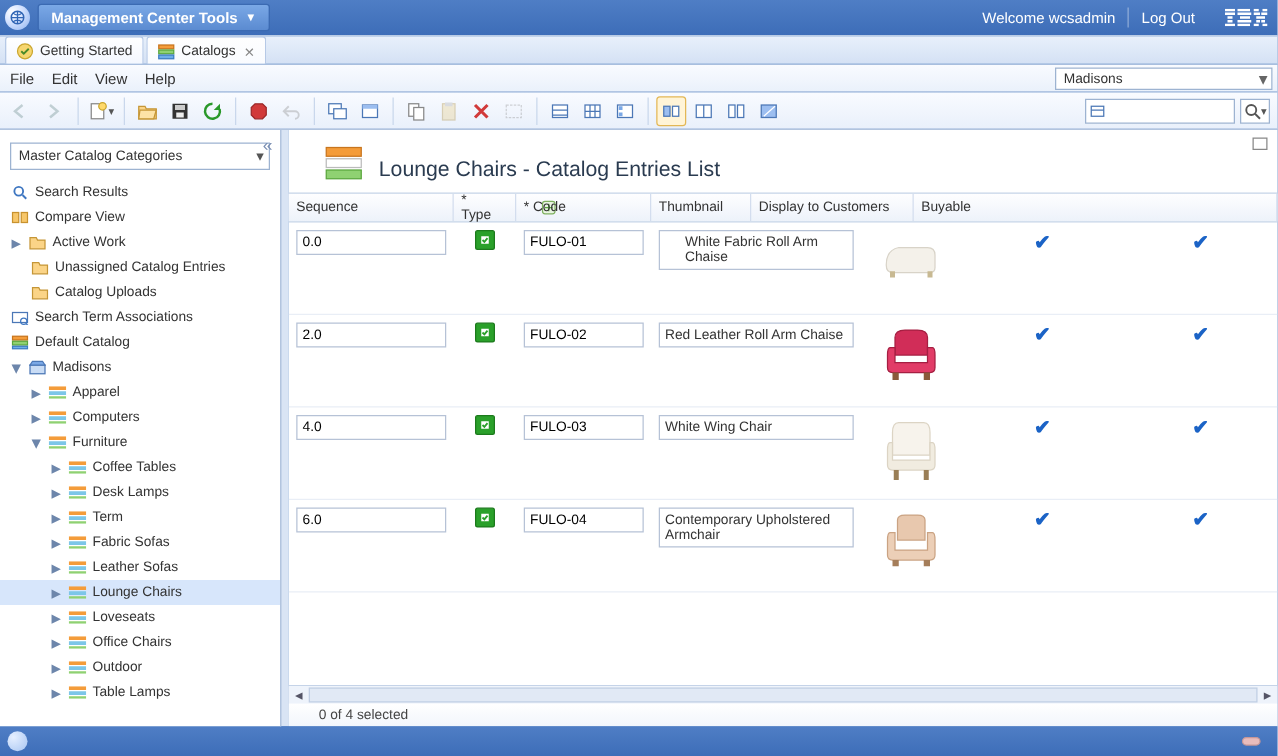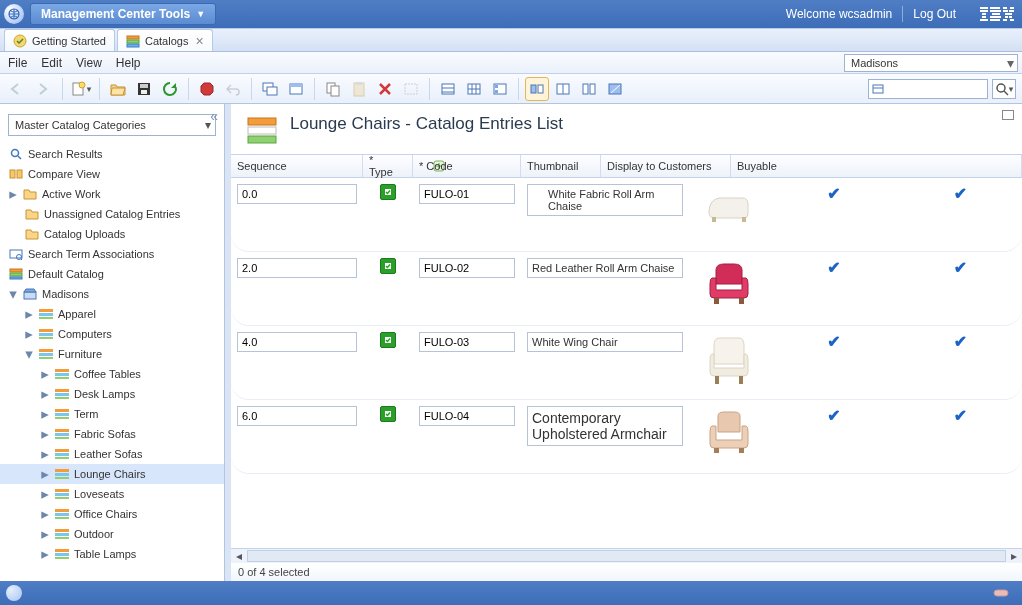--- a/index.html
+++ b/index.html
@@ -48,51 +48,51 @@
   .ind { display: inline-block; width: 12px; }
   .twisty { width: 10px; height: 10px; display: inline-flex; align-items: center; justify-content: center; color: #6d86ab; font-size: 15px; cursor:pointer; }
   .ico { width: 16px; height: 14px; display: inline-flex; align-items: center; justify-content: center; }
   .cat-ico svg, .folder-ico svg { display:block; }
 
   
   .splitter { width: 6px; background: #d9e4f4; cursor: col-resize; }
 
   
   .right-pane { flex: 1; background: #fff; display: flex; flex-direction: column; min-width: 0; }
-  .rp-header { display: flex; align-items: flex-start; gap: 12px; padding: 10px 14px 8px 15px; position: relative; }
+  .rp-header { display: flex; align-items: flex-end; gap: 12px; padding: 10px 14px 8px 28px; position: relative; }
   .rp-header .titleicon { width: 32px; height: 32px; }
   .rp-header .title { font-size: 17px; color: #2a3b50; }
   .rp-header .maxicon { position: absolute; top: 6px; right: 8px; width: 12px; height: 10px; border: 1px solid #888; }
 
   .grid-wrap { flex: 1; display: flex; flex-direction: column; min-height: 0; }
   .grid-head { display: flex; height: 24px; background: linear-gradient(to bottom,#fefeff,#edf2fa); border-top: 1px solid #c5d3e8; border-bottom: 1px solid #c5d3e8; }
   .col { border-right: 1px solid #d3ddee; display: flex; align-items: center; padding: 0 6px; font-size: 11px; color: #333; }
   .c-seq { width: 132px; }
   .c-type { width: 50px; gap: 40px; }
   .c-code { width: 108px; }
   .c-name { width: 168px; }
   .c-thumb { width: 80px; }
   .c-disp { width: 130px; }
   .c-buy  { flex: 1; min-width: 50px; }
   .type-filter { width:14px; height:14px; margin-left:auto; display:inline-flex;align-items:center;justify-content:center;}
 
   .grid-body { flex: 1; overflow-y: auto; overflow-x: auto; }
-  .grow { display: flex; border-bottom: 1px solid #e9eef6; min-height: 74px; align-items: flex-start; padding-top: 6px; border-radius: 18px; }
+  .grow { display: flex; border-bottom: 1px solid #e9eef6; min-height: 74px; align-items: flex-start; padding-top: 6px; }
   .cell { padding: 0 6px; font-size: 11px; }
   .cell input[type=text] { width: 100%; height: 20px; border: 1px solid #b6c2d6; padding: 0 4px; font-size: 11px; font-family: inherit; }
   .cell.center { display:flex; justify-content:center; align-items:flex-start; }
   .typeicon { width:16px; height:16px; background:#2aa02a; border:1px solid #1c7a1c; border-radius:2px; display:flex; align-items:center; justify-content:center;}
   .chk { color:#1b63c6; font-size:16px; font-weight:bold; }
   .thumb-block { width:50px; height:50px; margin:0 auto; }
 
   .grid-foot { border-top:1px solid #c5d3e8; }
   .hscroll { height: 14px; background:#eef3fb; display:flex; align-items:center; }
   .harr { width:16px; height:14px; display:flex; align-items:center; justify-content:center; color:#556;}
   .htrack { flex:1; background:#e1e9f5; height:12px; border:1px solid #c1cfe4; position:relative;}
-  .status-row { height: 18px; display:flex; align-items:center; padding:0 7px; font-size:11px; color:#444; background:linear-gradient(to bottom,#fff,#f2f6fc);text-align:center;}
+  .status-row { height: 18px; display:flex; align-items:center; padding:0 24px; font-size:11px; color:#444; background:linear-gradient(to bottom,#fff,#f2f6fc);text-align:center;}
 
   
   .app-status { height: 24px; background: linear-gradient(to bottom,#4f7ec5,#3d6db8); display:flex; align-items:center; padding:0 6px; }
   .app-status .circle { width:16px; height:16px; border-radius:50%; background: radial-gradient(circle at 30% 30%, #e5efff, #a7c5f2);}
   .app-status .exp { margin-left:auto; width:30px; height:12px;}
 
   .dis { opacity: .35; }
 </style>
 </head>
 <body>
@@ -717,21 +717,21 @@
             <div class="cell c-type center">
               <span class="typeicon">
                 <svg width="10" height="10">
                   <path d="M2 2h6v6H2z" fill="#fff"></path>
                   <path d="M3 5l1.5 1.5L7 3.5" stroke="#2aa02a" fill="none" stroke-width="1.5"></path>
                 </svg>
               </span>
             </div>
             <div class="cell c-code"><input type="text" value="FULO-04" style=""></div>
             <div class="cell c-name">
-              <div style="border: 1px solid rgb(182, 194, 214); padding: 3px 4px; font-size: 14px; min-height: 20px; background: rgb(255, 255, 255);">Contemporary Upholstered Armchair</div>
+              <div style="border: 1px solid rgb(182, 194, 214); padding: 3px 4px; font-size: 11px; min-height: 20px; background: rgb(255, 255, 255);">Contemporary Upholstered Armchair</div>
             </div>
             <div class="cell c-thumb center">
               <div class="thumb-block"><svg width="50" height="50" viewBox="0 0 50 50">
                   <path d="M14 10 Q14 6 20 6 L30 6 Q36 6 36 10 L36 26 L14 26Z" fill="#e8c8ae" stroke="#caa383"></path>
                   <path d="M8 20 Q6 20 6 26 L6 38 Q6 42 10 42 L40 42 Q44 42 44 38 L44 26 Q44 20 42 20 L38 20 L38 34 L12 34 L12 20Z" fill="#eccfb7" stroke="#caa383"></path>
                   <rect x="10" y="42" width="5" height="5" fill="#a57e5a"></rect>
                   <rect x="35" y="42" width="5" height="5" fill="#a57e5a"></rect>
                 </svg></div>
             </div>
             <div class="cell c-disp center">

